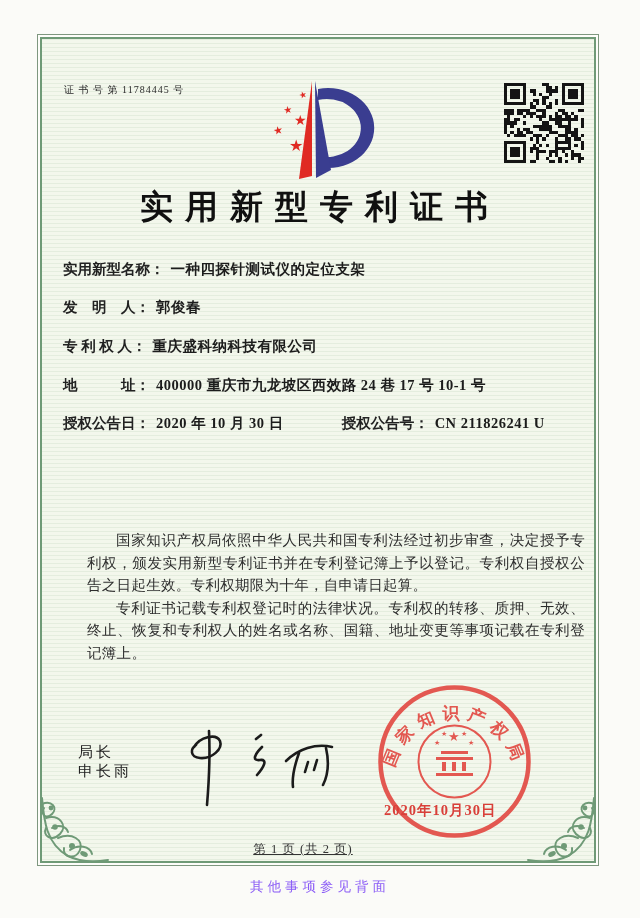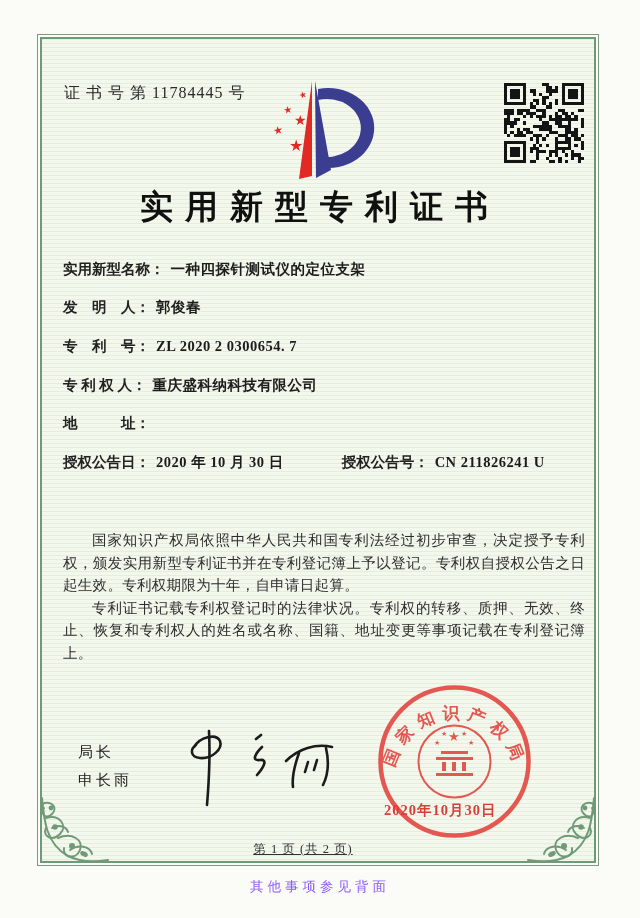--- a/index.html
+++ b/index.html
@@ -24,21 +24,21 @@
     position:relative; width:100%; height:100%;
     border:2px solid #6f9a77;
     background-color:#f3f7ec;
     background-image:repeating-linear-gradient(180deg,
       rgba(130,170,130,0.13) 0px, rgba(130,170,130,0.13) 1px,
       rgba(255,255,255,0) 1px, rgba(255,255,255,0) 4px);
   }
 
   .cert-no {
     position:absolute; left:22px; top:44px;
-    font-size:16px; letter-spacing:1px; color:#2a2a2a;
+    font-size:10px; letter-spacing:1px; color:#2a2a2a;
   }
 
   .logo { position:absolute; left:214px; top:40px; width:120px; height:110px; }
 
   .qr { position:absolute; left:462px; top:44px; width:80px; height:80px; }
 
   .title {
     position:absolute; left:0; right:8px; top:146px;
     text-align:center; font-size:33px; font-weight:700;
     letter-spacing:12px; color:#101010; text-indent:12px;
@@ -50,25 +50,25 @@
   .f-label { color:#222; white-space:pre; }
   .f-value { color:#1c1c1c; margin-left:6px; letter-spacing:0.5px; white-space:pre; }
   .f-second { margin-left:58px; }
 
   
   .paras {
     position:absolute; left:21px; top:490px; width:522px;
     font-size:14.5px; line-height:22.5px; color:#2d2d2d; letter-spacing:0.3px;
     text-align:justify;
   }
-  .paras p { text-indent:2em; }
+  .paras p { text-indent:2em;margin-left:24px; }
 
   
   .official { position:absolute; left:36px; top:704px; font-size:15px; letter-spacing:3px; color:#222; }
-  .official div { margin-bottom:9px; }
+  .official div { }
   .signature { position:absolute; left:118px; top:676px; width:180px; height:95px; }
 
   .seal { position:absolute; left:330px; top:640px; width:165px; height:165px; opacity:0.92; }
   .seal-date {
     position:absolute; left:342px; top:762px; width:140px; text-align:left;
     font-size:14.5px; font-weight:700; color:#d93f39; letter-spacing:1px;
     white-space:nowrap;
   }
 
   .page-indicator {
@@ -114,29 +114,26 @@
       <div class="fields">
         <div class="field-row">
           <span class="f-label">实用新型名称：</span>
           <span class="f-value">一种四探针测试仪的定位支架</span>
         </div>
         <div class="field-row">
           <span class="f-label">发　明　人：</span>
           <span class="f-value">郭俊春</span>
         </div>
         <div class="field-row">
-          <span class="f-label">专　利　号：</span>
-          <span class="f-value">ZL 2020 2 0300654. 7</span>
-        </div>
-        <div class="field-row">
           <span class="f-label">专 利 权 人：</span>
           <span class="f-value">重庆盛科纳科技有限公司</span>
         </div>
         <div class="field-row">
           <span class="f-label">地　　　址：</span>
+          <span class="f-value">400000 重庆市九龙坡区西效路 24 巷 17 号 10-1 号</span>
         </div>
         <div class="field-row">
           <span class="f-label">授权公告日：</span>
           <span class="f-value">2020 年 10 月 30 日</span>
           <span class="f-label f-second">授权公告号：</span>
           <span class="f-value">CN 211826241 U</span>
         </div>
       </div>
 
       <div class="paras">

